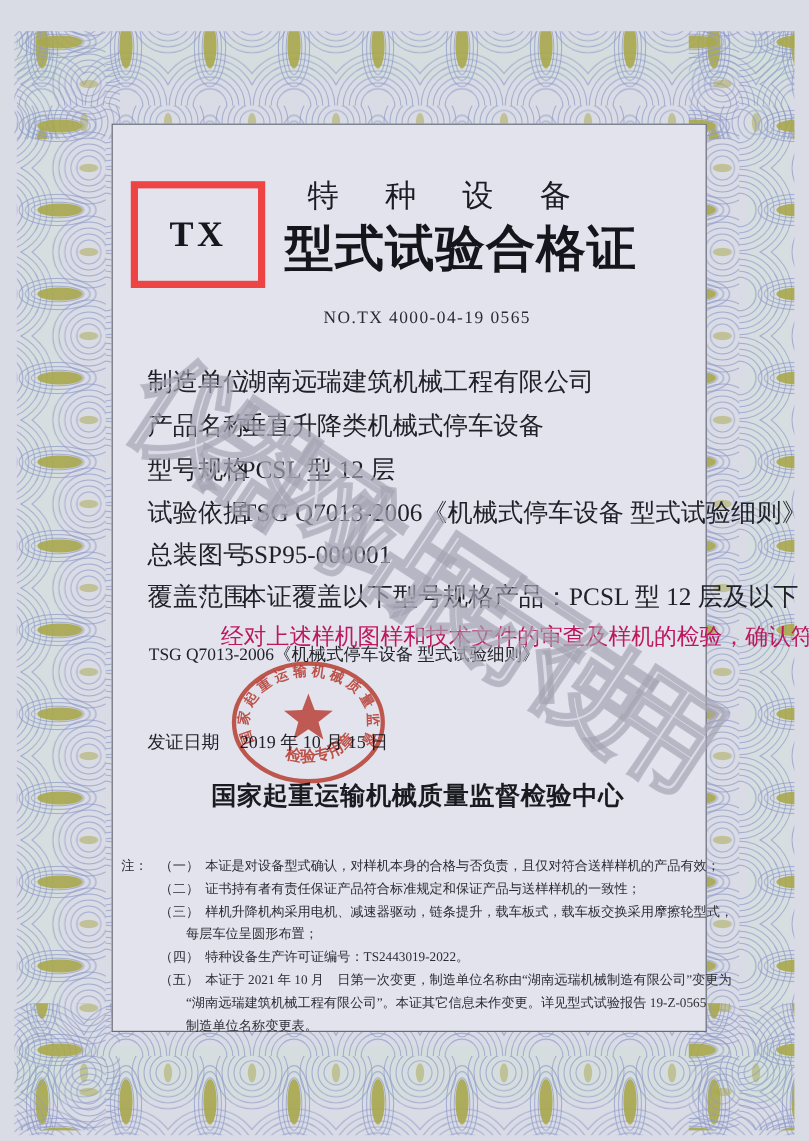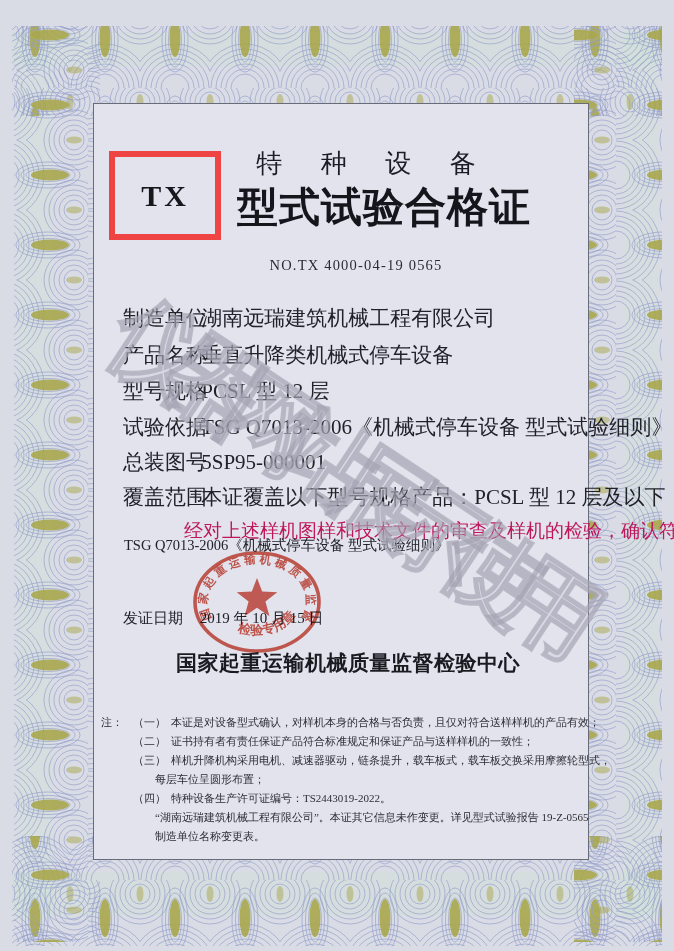--- a/index.html
+++ b/index.html
@@ -212,19 +212,22 @@
     <div class="nline">
       <span class="num">（二）</span><span>证书持有者有责任保证产品符合标准规定和保证产品与送样样机的一致性；</span>
     </div>
     <div class="nline">
       <span class="num">（三）</span><span>样机升降机构采用电机、减速器驱动，链条提升，载车板式，载车板交换采用摩擦轮型式，</span>
     </div>
     <div class="nline cont">每层车位呈圆形布置；</div>
     <div class="nline">
       <span class="num">（四）</span><span>特种设备生产许可证编号：TS2443019-2022。</span>
     </div>
+    <div class="nline">
+      <span class="num">（五）</span><span>本证于 2021 年 10 月　日第一次变更，制造单位名称由“湖南远瑞机械制造有限公司”变更为</span>
+    </div>
     <div class="nline cont">“湖南远瑞建筑机械工程有限公司”。本证其它信息未作变更。详见型式试验报告 19-Z-0565</div>
     <div class="nline cont">制造单位名称变更表。</div>
   </div>
 
 </div>
 
 <div class="watermark">仪器网站展示使用</div>
 
 </body></html>

